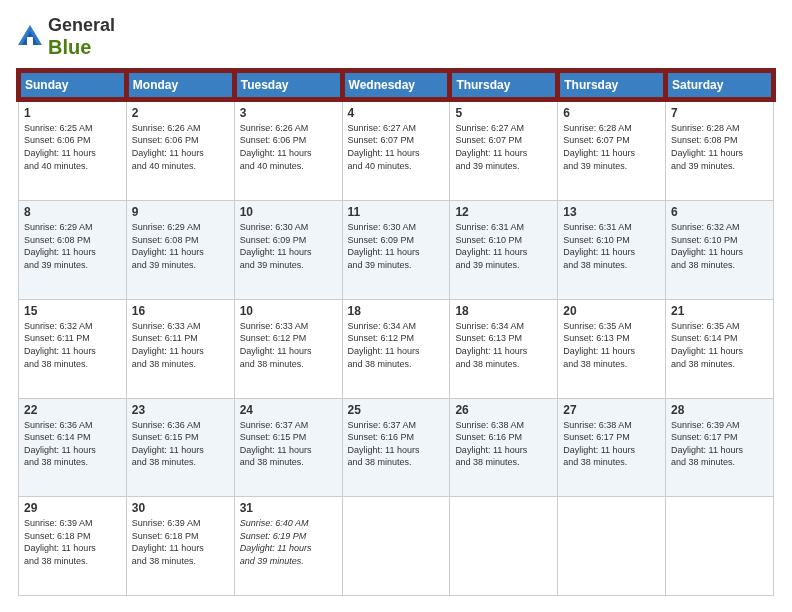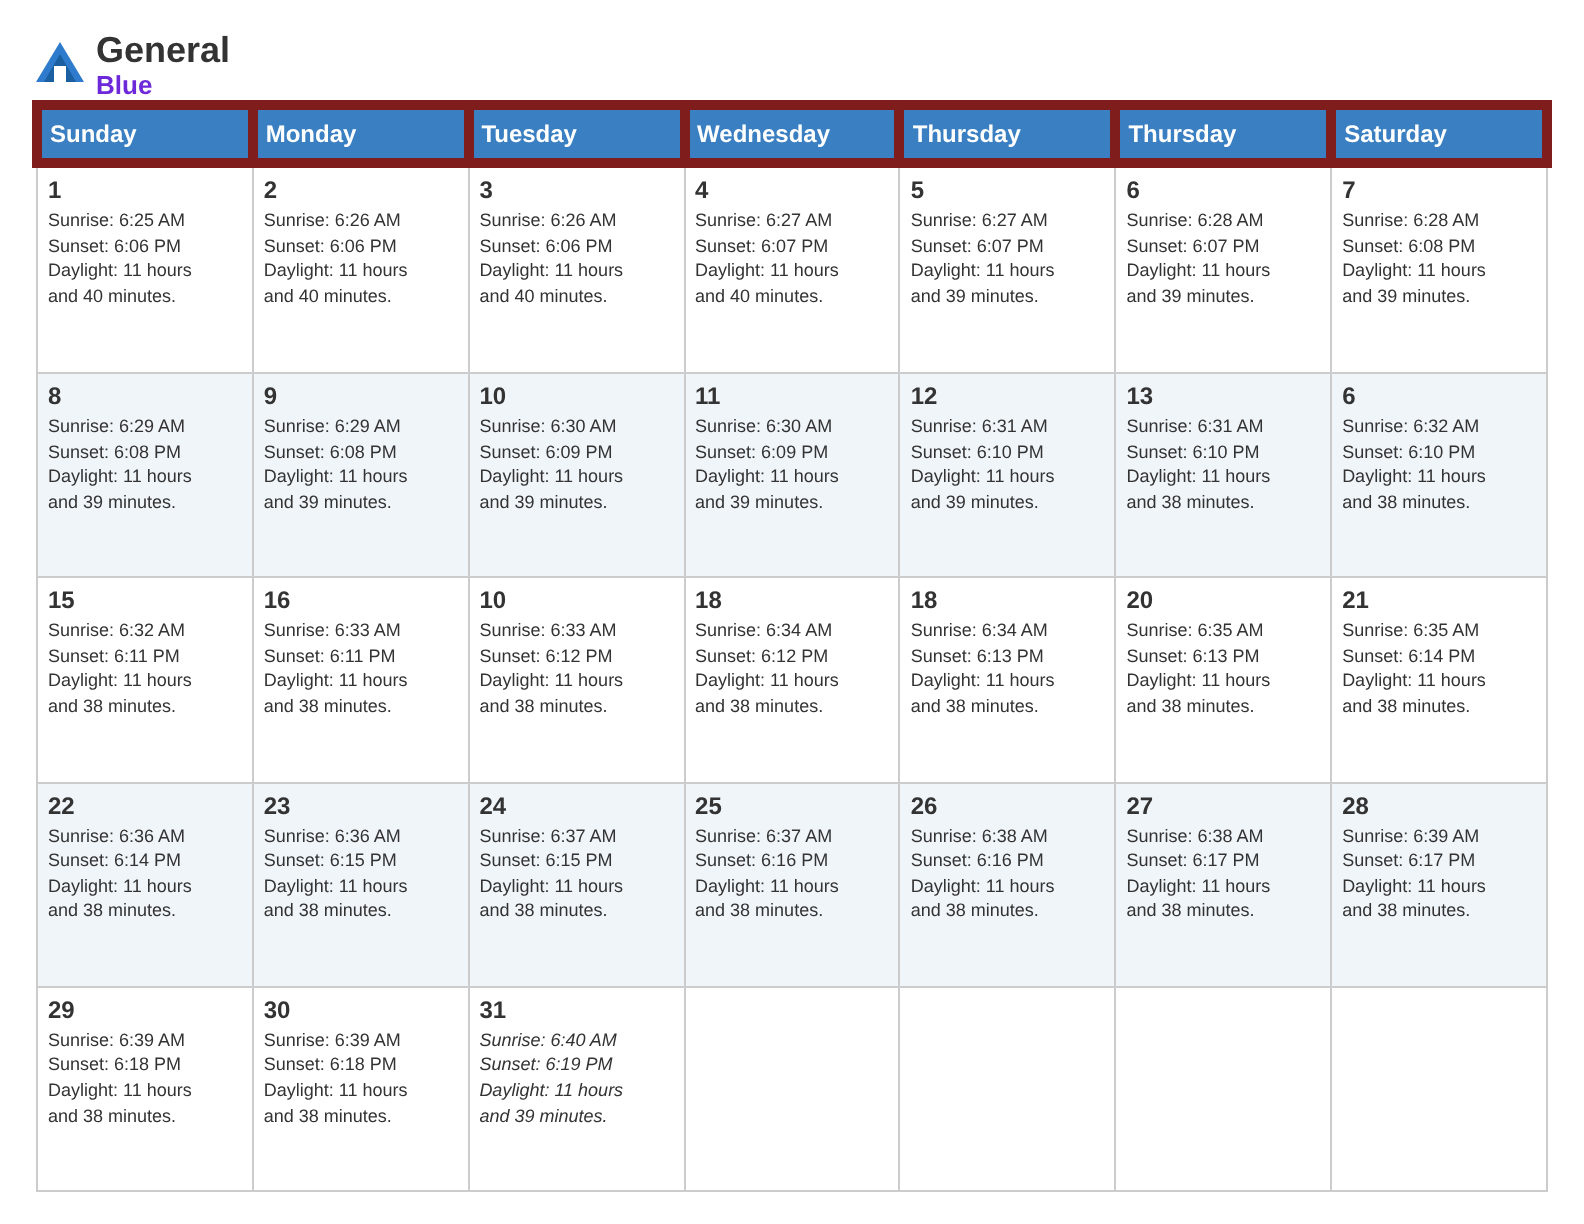--- a/index.html
+++ b/index.html
@@ -14,39 +14,40 @@
       width: 792px;
       height: 612px;
       padding: 16px;
       display: flex;
       flex-direction: column;
     }
     .header {
       display: flex;
       justify-content: space-between;
       align-items: flex-start;
+      margin-bottom: 10px;
     }
     .logo {
       display: flex;
       align-items: center;
     }
     .logo-text {
       display: flex;
       flex-direction: column;
       line-height: 1.1;
     }
     .logo-general {
       font-size: 18px;
       font-weight: bold;
       color: #333;
     }
     .logo-blue {
-      font-size: 13px;
-      font-weight: bold;
-      color: #6d28d9;
+      font-size: 20px;
+      font-weight: bold;
+      color: #4d7c0f;
     }
     .logo-icon {
       width: 28px;
       height: 28px;
       margin-right: 4px;
     }
     .title-section {
       text-align: right;
     }
     .month-title {

